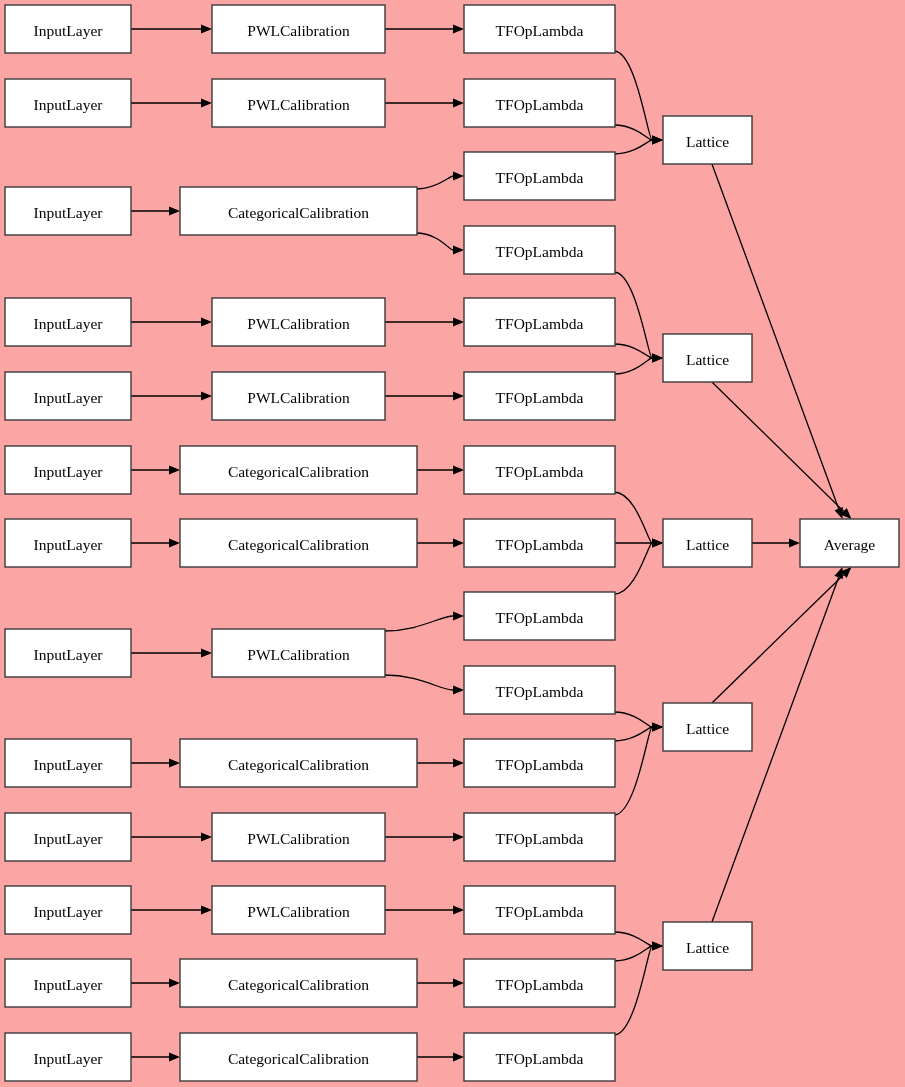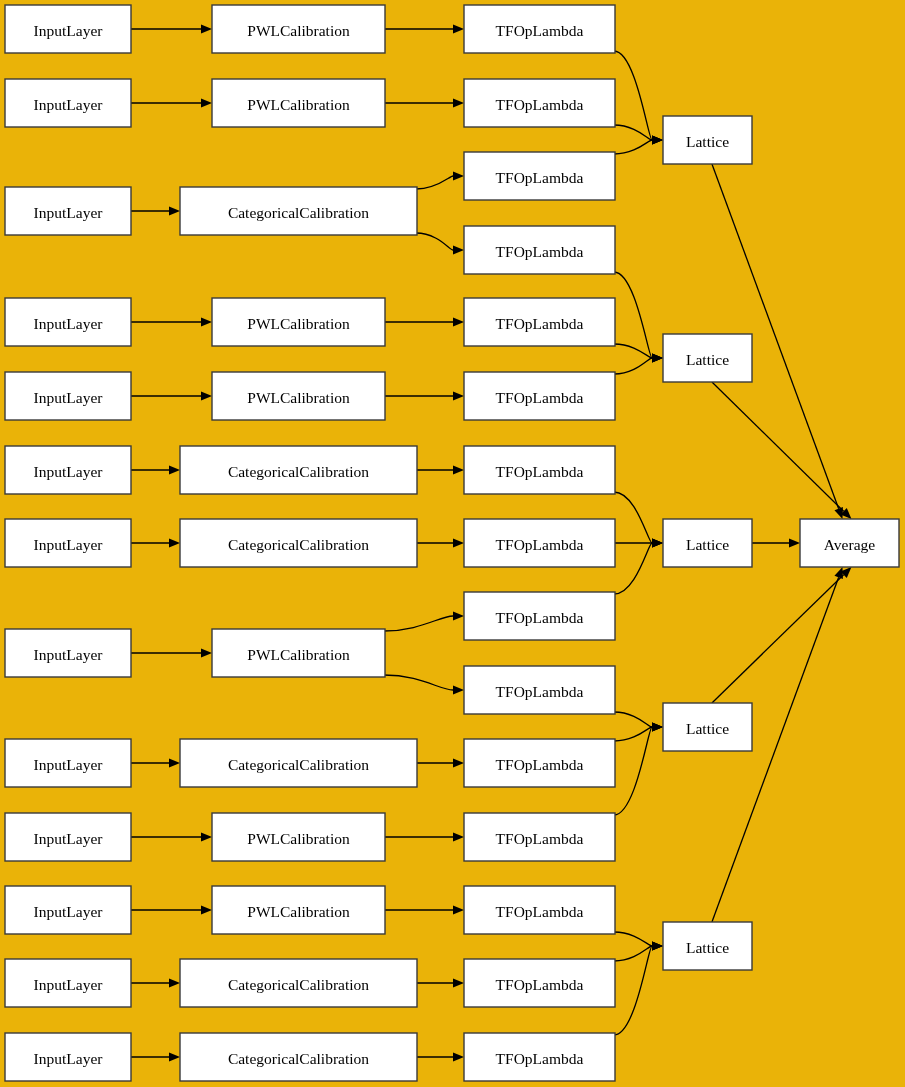--- a/index.html
+++ b/index.html
@@ -1,16 +1,16 @@
 <!DOCTYPE html>
 <html><head>
 <meta charset="utf-8">
 <style>
   html,body{margin:0;padding:0;background:#ffffff;}
-  #canvas{position:relative;width:905px;height:1087px;background:#eab308;
+  #canvas{position:relative;width:905px;height:1087px;background:#fca5a5;
           font-family:"Liberation Serif","DejaVu Serif",serif;}
   svg{position:absolute;left:0;top:0;width:905px;height:1087px;}
   .nodebox rect{fill:#ffffff;stroke:#3a3a3a;stroke-width:1.4;}
   .nodebox text{fill:#000000;font-family:"Liberation Serif","DejaVu Serif",serif;
                 font-size:15.5px;text-anchor:middle;dominant-baseline:central;}
   .edge{fill:none;stroke:#000000;stroke-width:1.3;}
   .ahead{fill:#000000;stroke:none;}
 </style>
 </head>
 <body>

